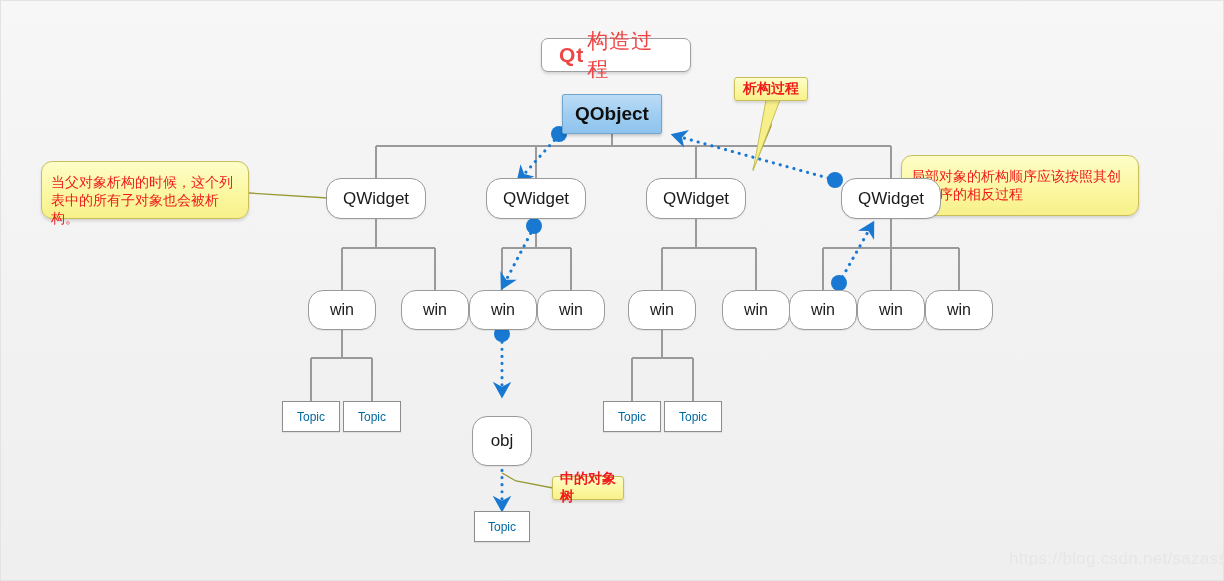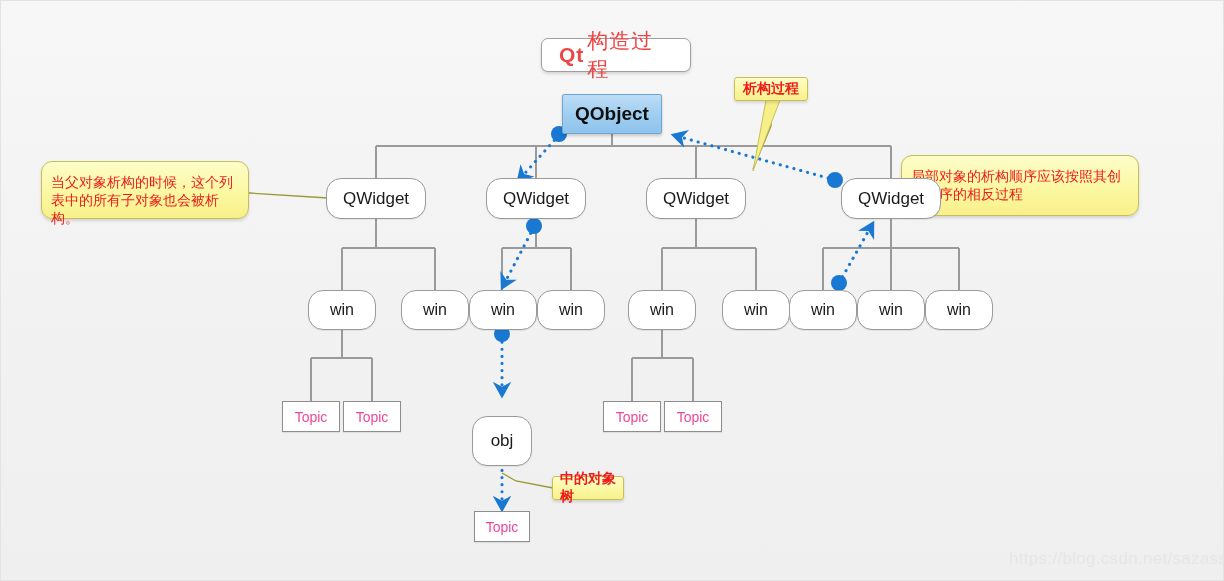--- a/index.html
+++ b/index.html
@@ -35,21 +35,21 @@
     border:1px solid #6fa6cf;
     border-radius:2px;
     font-weight:bold;
     font-size:19px;
     color:#0f0f0f;
     box-shadow:0 2px 3px rgba(0,0,0,0.18);
   }
   .node.widget{font-size:17px;}
   .node.win{font-size:16px;}
   .node.obj{font-size:17px;}
-  .node.topic{font-size:14px;color:#ec4899;}
+  .node.topic{font-size:12px;color:#0369a1;}
 
   .title-box{
     position:absolute;
     box-sizing:border-box;
     background:#ffffff;
     border:1px solid #9f9f9f;
     border-radius:7px;
     display:flex;align-items:center;justify-content:center;
     color:#ef4444;
     font-size:21px;

